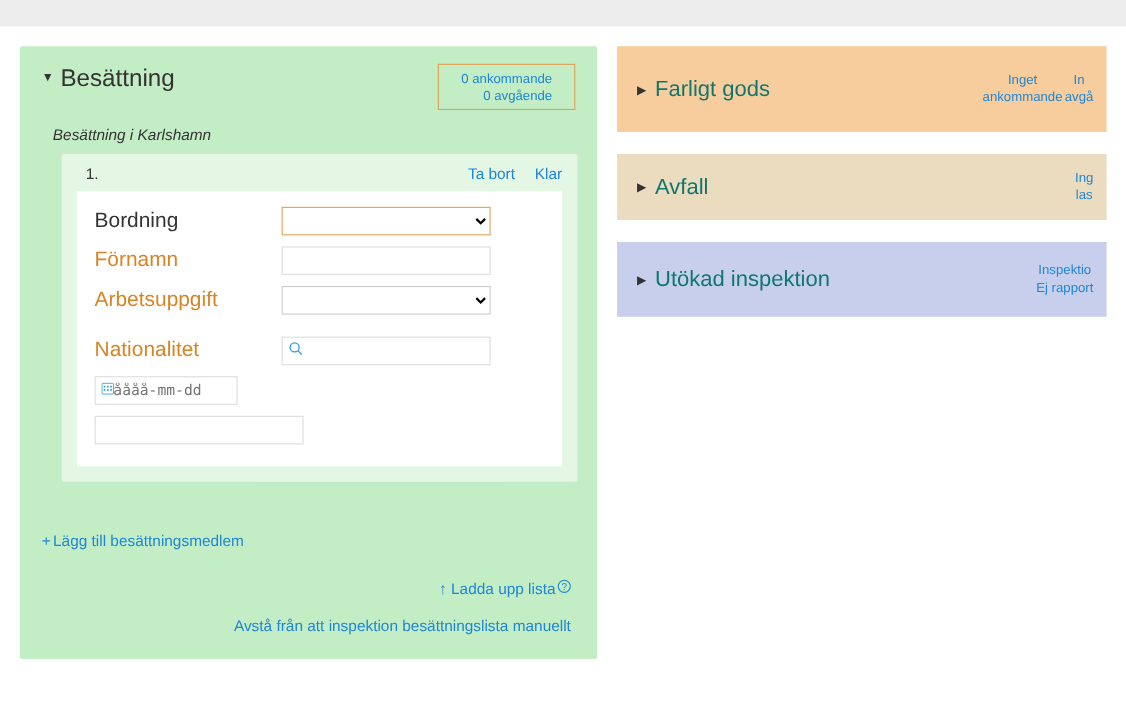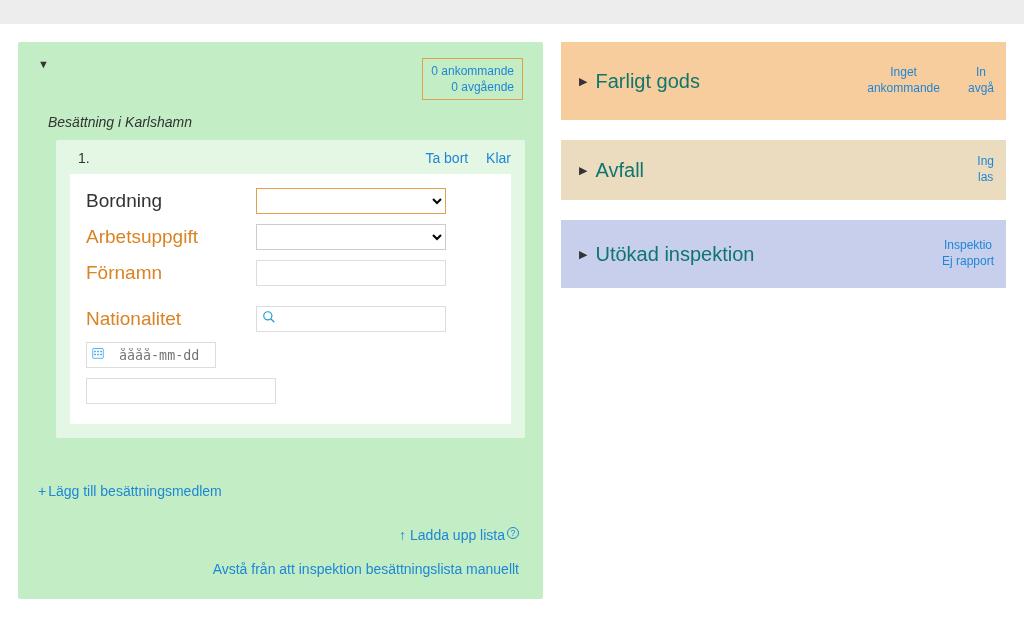--- a/index.html
+++ b/index.html
@@ -37,21 +37,21 @@
   }
   .panel-title-wrap { display: flex; align-items: center; gap: 6px; }
   .panel-title {
     font-size: 22px;
     font-weight: 400;
     color: #333;
   }
   .caret-down-icon { font-size: 11px; color: #333; }
   .header-badge {
     border: 1px solid #e0a050;
-    padding: 4px 8px;
+    padding: 4px 20px;
     text-align: right;
     font-size: 12px;
     color: #1f86d6;
     line-height: 1.35;
     background: transparent;
   }
   .sub-heading {
     font-style: italic;
     padding: 6px 6px 6px 16px;
     font-size: 14px;
@@ -111,21 +111,21 @@
     width: 100%; height: 26px; border: 1px solid #ddd;
     padding-left: 24px;
   }
   .date-wrap { position: relative; width: 130px; }
   .date-wrap .cal-icon {
     position: absolute; left: 6px; top: 5px; color: #1f9de0; font-size: 12px;
     pointer-events: none;
   }
   .date-wrap input {
     width: 100%; height: 26px; border: 1px solid #ddd;
-    padding-left: 32px; font-family: monospace; color: #bbb;
+    padding-left: 16px; font-family: monospace; color: #bbb;
   }
   .spacer { height: 10px; }
   .advanced-row {
     text-align: right;
     padding-top: 10px;
   }
   .advanced-row a { color: #1f86d6; text-decoration: none; font-size: 14px; cursor: pointer; }
   .chev-down { font-size: 12px; margin-right: 4px; }
   .add-member {
     padding: 16px 0 0 6px;
@@ -165,38 +165,39 @@
     padding: 0 12px 0 18px;
     overflow: hidden;
   }
   .rpanel.orange { background: #f7cd9d; height: 78px; }
   .rpanel.tan { background: #ecdcbf; height: 60px; }
   .rpanel.lav { background: #c7cfed; height: 68px; }
   .rpanel-title { display: flex; align-items: center; gap: 8px; }
   .rpanel-title .tri { font-size: 11px; color: #333; }
   .rpanel-title h2 { font-size: 20px; font-weight: 400; color: #0f766e; text-align: right; }
   .rpanel-status {
-    display: flex; gap: 28px;
+    display: flex; gap: 2px;
     font-size: 12px; color: #1f86d6;
     text-align: center;
     white-space: nowrap;
   }
   .rpanel-status div { line-height: 1.3; }
 </style>
 </head>
 <body>
 
 <div class="topbar"></div>
 
 <div class="content">
 
   <div class="left-panel">
     <div class="panel-header">
       <div class="panel-title-wrap">
         <span class="caret-down-icon">▼</span>
+        <span class="panel-title">Besättning</span>
       </div>
       <div class="header-badge">
         <div>0 ankommande</div>
         <div>0 avgående</div>
       </div>
     </div>
 
     <div class="sub-heading">Besättning i Karlshamn</div>
 
     <div class="entry-card">
@@ -207,26 +208,26 @@
           <a>Klar</a>
         </span>
       </div>
 
       <div class="form-body">
         <div class="form-row">
           <label class="lbl-black">Bordning</label>
           <select class="control hl"><option></option></select>
         </div>
         <div class="form-row">
+          <label class="lbl-orange">Förnamn</label>
+          <input type="text" class="control" style="">
+        </div>
+        <div class="form-row">
           <label class="lbl-orange">Arbetsuppgift</label>
           <select class="control"><option></option></select>
-        </div>
-        <div class="form-row">
-          <label class="lbl-orange">Förnamn</label>
-          <input type="text" class="control" style="">
         </div>
         <div class="spacer"></div>
         <div class="form-row">
           <label class="lbl-orange">Nationalitet</label>
           <div class="search-wrap">
             <span class="search-icon">
               <svg width="14" height="14" viewBox="0 0 24 24" fill="none" stroke="#1f9de0" stroke-width="2">
                   <circle cx="10" cy="10" r="7"></circle>
                   <line x1="21" y1="21" x2="15" y2="15"></line>
                 </svg>

